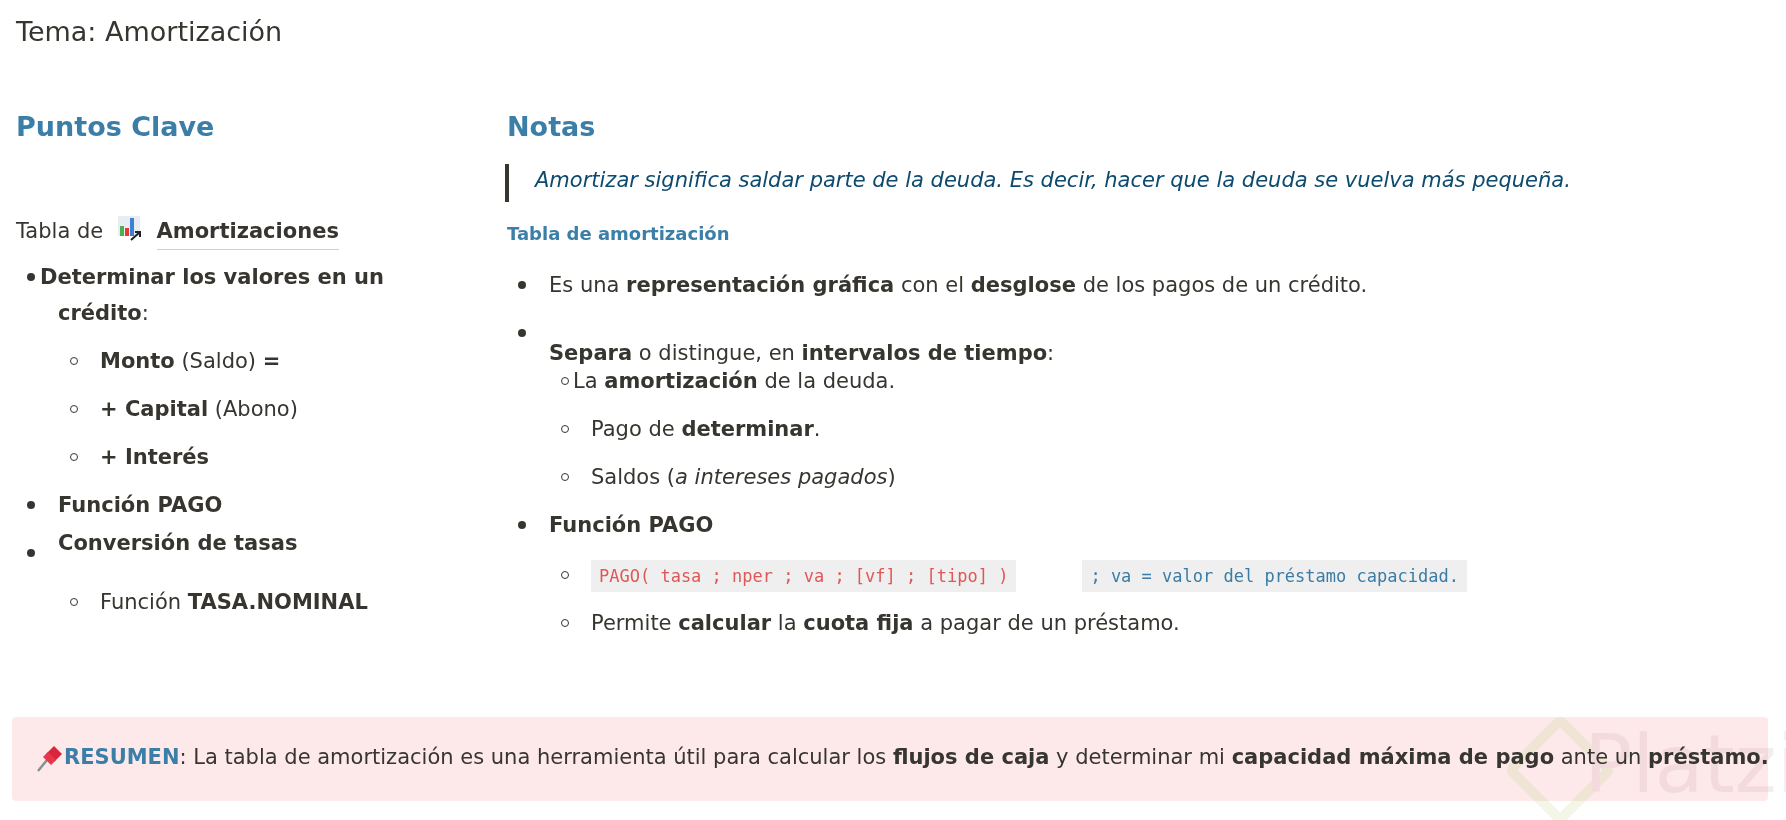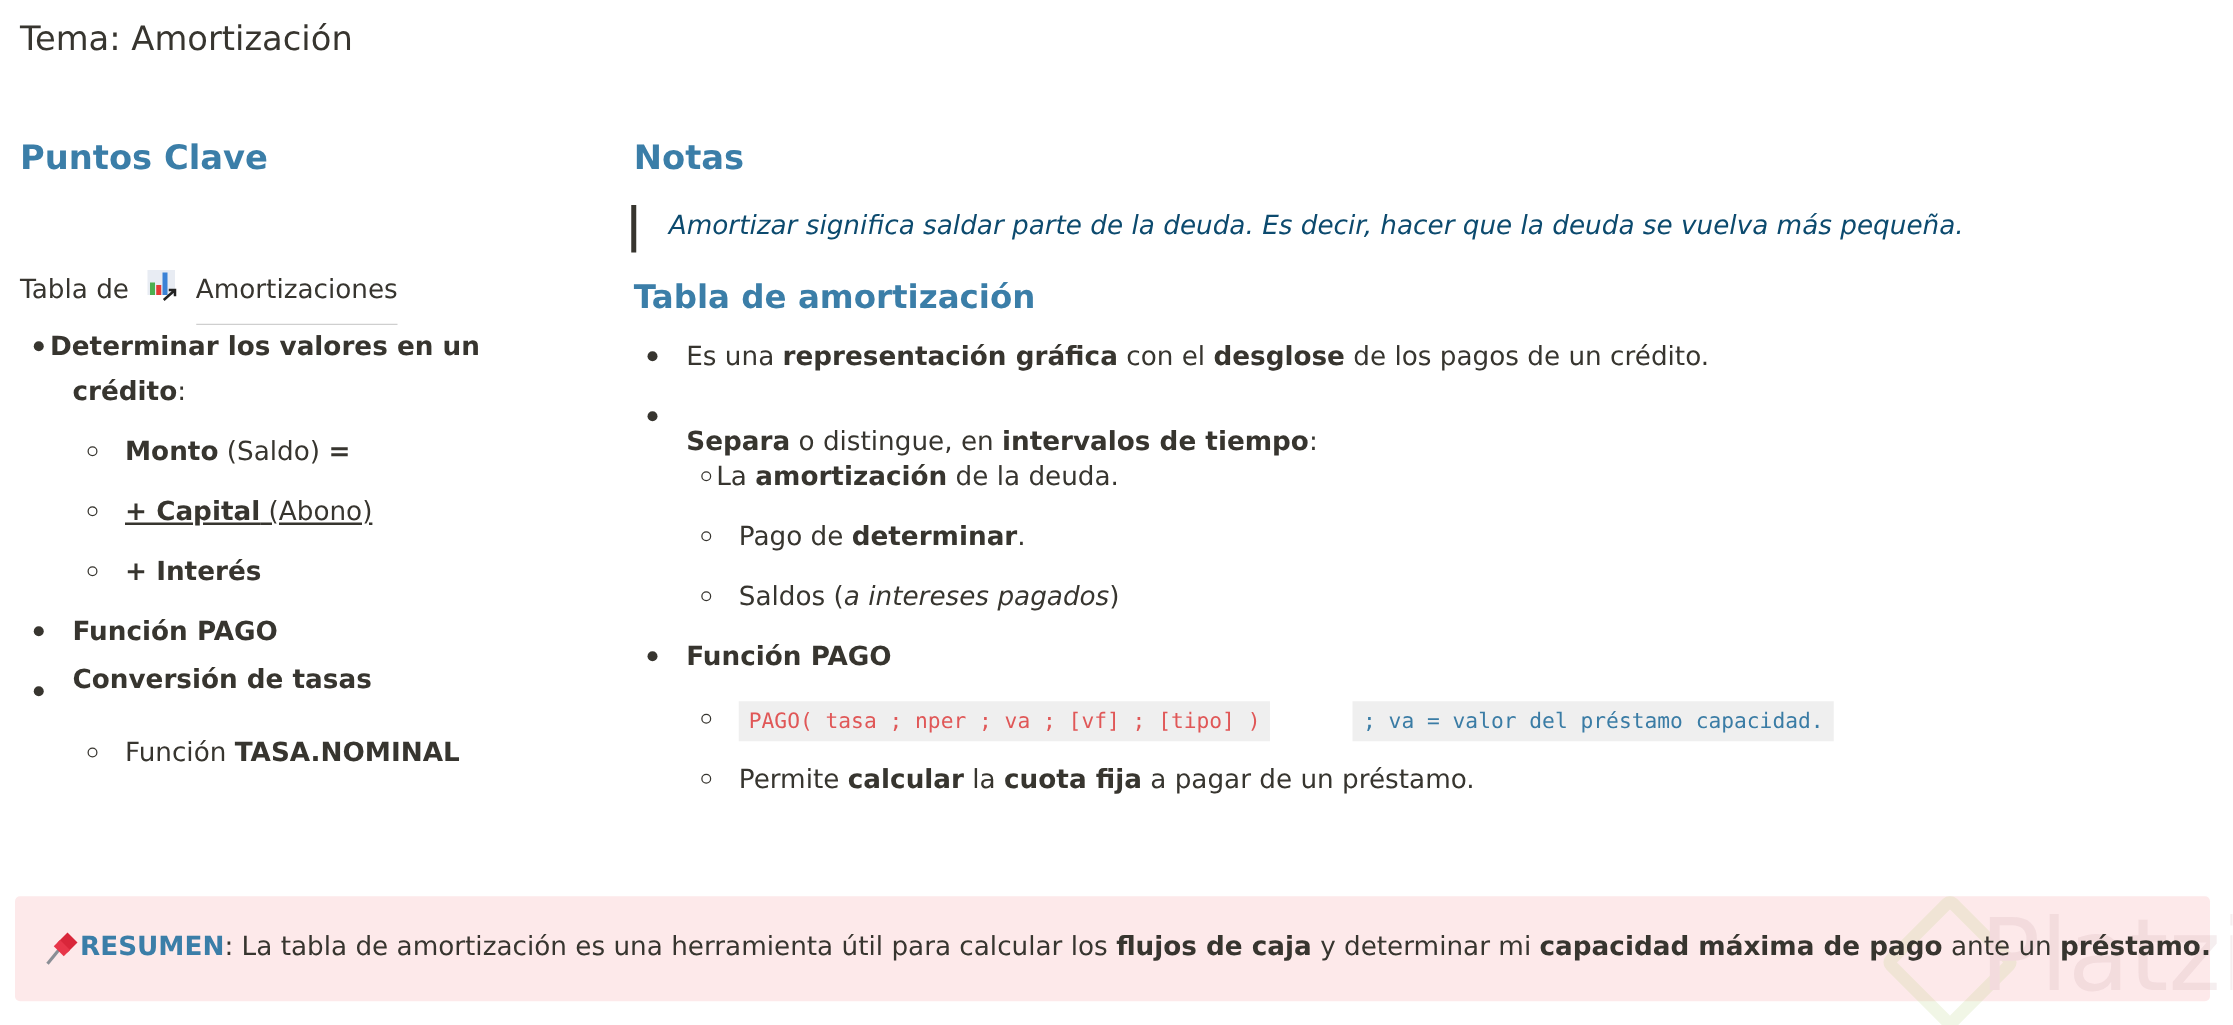--- a/index.html
+++ b/index.html
@@ -4,35 +4,35 @@
 <style>
   html, body { margin: 0; padding: 0; background: #ffffff; }
   body {
     width: 1786px; height: 820px; position: relative; overflow: hidden;
     font-family: "DejaVu Sans", "Liberation Sans", sans-serif;
     color: #37352f;
   }
   .abs { position: absolute; }
   .title { left: 16px; top: 16px; font-size: 27px; color: #37352f; }
   .h2 { font-size: 27px; color: #3b7ea8; font-weight: bold; }
-  .h3 { font-size: 26px; color: #3b7ea8; font-weight: bold; }
+  .h3 { font-size: 18px; color: #3b7ea8; font-weight: bold; }
   .txt { font-size: 21px; line-height: 28px; white-space: nowrap; }
   .b { font-weight: bold; }
   .i { font-style: italic; }
   .bullet-dot {
     position: absolute; width: 8px; height: 8px; border-radius: 50%;
     background: #37352f;
   }
   .bullet-ring {
     position: absolute; width: 6px; height: 6px; border-radius: 50%;
     border: 1.5px solid #37352f; background: transparent;
   }
   .quote-bar { left: 505px; top: 164px; width: 4px; height: 38px; background: #37352f; }
   .quote { left: 535px; top: 168px; font-size: 21px; font-style: italic; color: #0c4a6e; white-space: nowrap; }
-  .link { border-bottom: 1.5px solid #cfcfcf; padding-bottom: 16px; }
+  .link { border-bottom: 1.5px solid #cfcfcf; padding-bottom: 6px; font-weight: bold; }
   .code {
     font-family: "DejaVu Sans Mono", "Liberation Mono", monospace;
     font-size: 17px; background: #efefef; border-radius: 0;
     padding: 6px 8px; white-space: pre;
   }
   .code-red { color: #e05757; }
   .code-blue { color: #3a7ca5; }
   .summary {
     left: 12px; top: 717px; width: 1756px; height: 84px;
     background: #fde9ea; border-radius: 4px;
@@ -69,21 +69,21 @@
   <a class="link">Amortizaciones</a>
 </div>
 
 <div id="left-list">
     <div class="bullet-dot" style="left: 27px; top: 273px;"></div>
     <div class="abs txt" style="left: 40px; top: 263px;"><span class="b">Determinar los valores en un</span></div>
     <div class="abs txt" style="left: 58px; top: 299px;"><span class="b">crédito</span><span>:</span></div>
     <div class="bullet-ring" style="left: 70px; top: 357px;"></div>
     <div class="abs txt" style="left: 100px; top: 347px;"><span class="b">Monto</span><span> (Saldo) </span><span class="b">=</span></div>
     <div class="bullet-ring" style="left: 70px; top: 405px;"></div>
-    <div class="abs txt" style="left: 100px; top: 395px; text-decoration: underline;"><span class="b">+ Capital</span><span> (Abono)</span></div>
+    <div class="abs txt" style="left: 100px; top: 395px;"><span class="b">+ Capital</span><span> (Abono)</span></div>
     <div class="bullet-ring" style="left: 70px; top: 453px;"></div>
     <div class="abs txt" style="left: 100px; top: 443px;"><span class="b">+ Interés</span></div>
     <div class="bullet-dot" style="left: 27px; top: 501px;"></div>
     <div class="abs txt" style="left: 58px; top: 491px;"><span class="b">Función PAGO</span></div>
     <div class="bullet-dot" style="left: 27px; top: 549px;"></div>
     <div class="abs txt" style="left: 58px; top: 529px;"><span class="b">Conversión de tasas</span></div>
     <div class="bullet-ring" style="left: 70px; top: 598px;"></div>
     <div class="abs txt" style="left: 100px; top: 588px;"><span>Función </span><span class="b">TASA.NOMINAL</span></div>
   </div>
 

